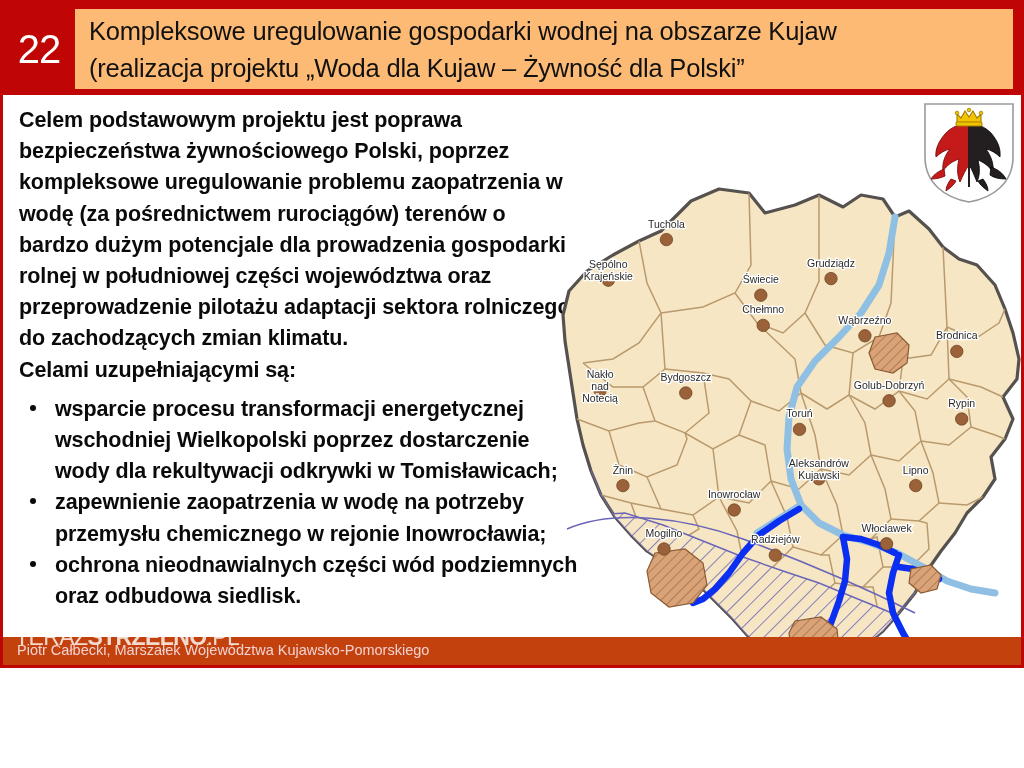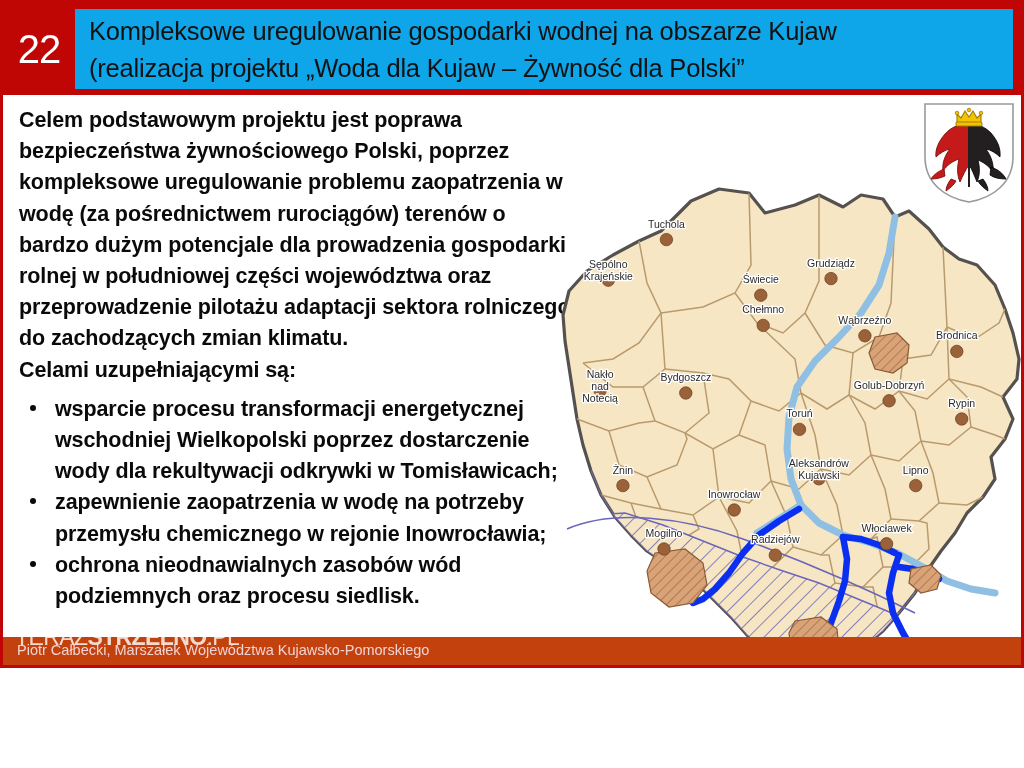--- a/index.html
+++ b/index.html
@@ -23,21 +23,21 @@
   }
   #slide-number {
     position:absolute; left:0; top:0; width:72px; height:92px;
     color:#ffffff;
     font-size:40px; font-weight:400;
     display:flex; align-items:center; justify-content:center;
     letter-spacing:-1px;
   }
   #title-box {
     position:absolute; left:72px; top:6px; width:938px; height:80px;
-    background:#0ea5e9;
+    background:#fdba74;
     padding:4px 0 0 14px;
   }
   #title-box .tline {
     color:#111111;
     font-size:25.5px;
     font-weight:400;
     line-height:37px;
     white-space:nowrap;
     letter-spacing:-0.2px;
   }
@@ -125,21 +125,21 @@
       <li>
         <span class="dot"></span>
         <span>wsparcie procesu transformacji energetycznej wschodniej Wielkopolski poprzez dostarczenie wody dla rekultywacji odkrywki w Tomisławicach;</span>
       </li>
       <li>
         <span class="dot"></span>
         <span>zapewnienie zaopatrzenia w wodę na potrzeby przemysłu chemicznego w rejonie Inowrocławia;</span>
       </li>
       <li>
         <span class="dot"></span>
-        <span>ochrona nieodnawialnych zasobów wód podziemnych oraz procesu siedlisk.</span>
+        <span>ochrona nieodnawialnych części wód podziemnych oraz odbudowa siedlisk.</span>
       </li>
     </ul>
   </div>
 
   <svg id="coa" viewBox="0 0 96 104">
     <path d="M4 3 H92 V56 C92 82 72 97 48 101 C24 97 4 82 4 56 Z" fill="#ffffff" stroke="#9a9a9a" stroke-width="1.6"></path>
 
     <g fill="#c51a1a" stroke="#7d0f0f" stroke-width="0.9">
       <path d="M48 24 C40 22 30 26 24 33 C18 40 14 48 15 56 C19 52 24 49 29 48
                C24 54 21 62 22 70 C26 64 32 60 38 58 C36 66 36 74 39 81

